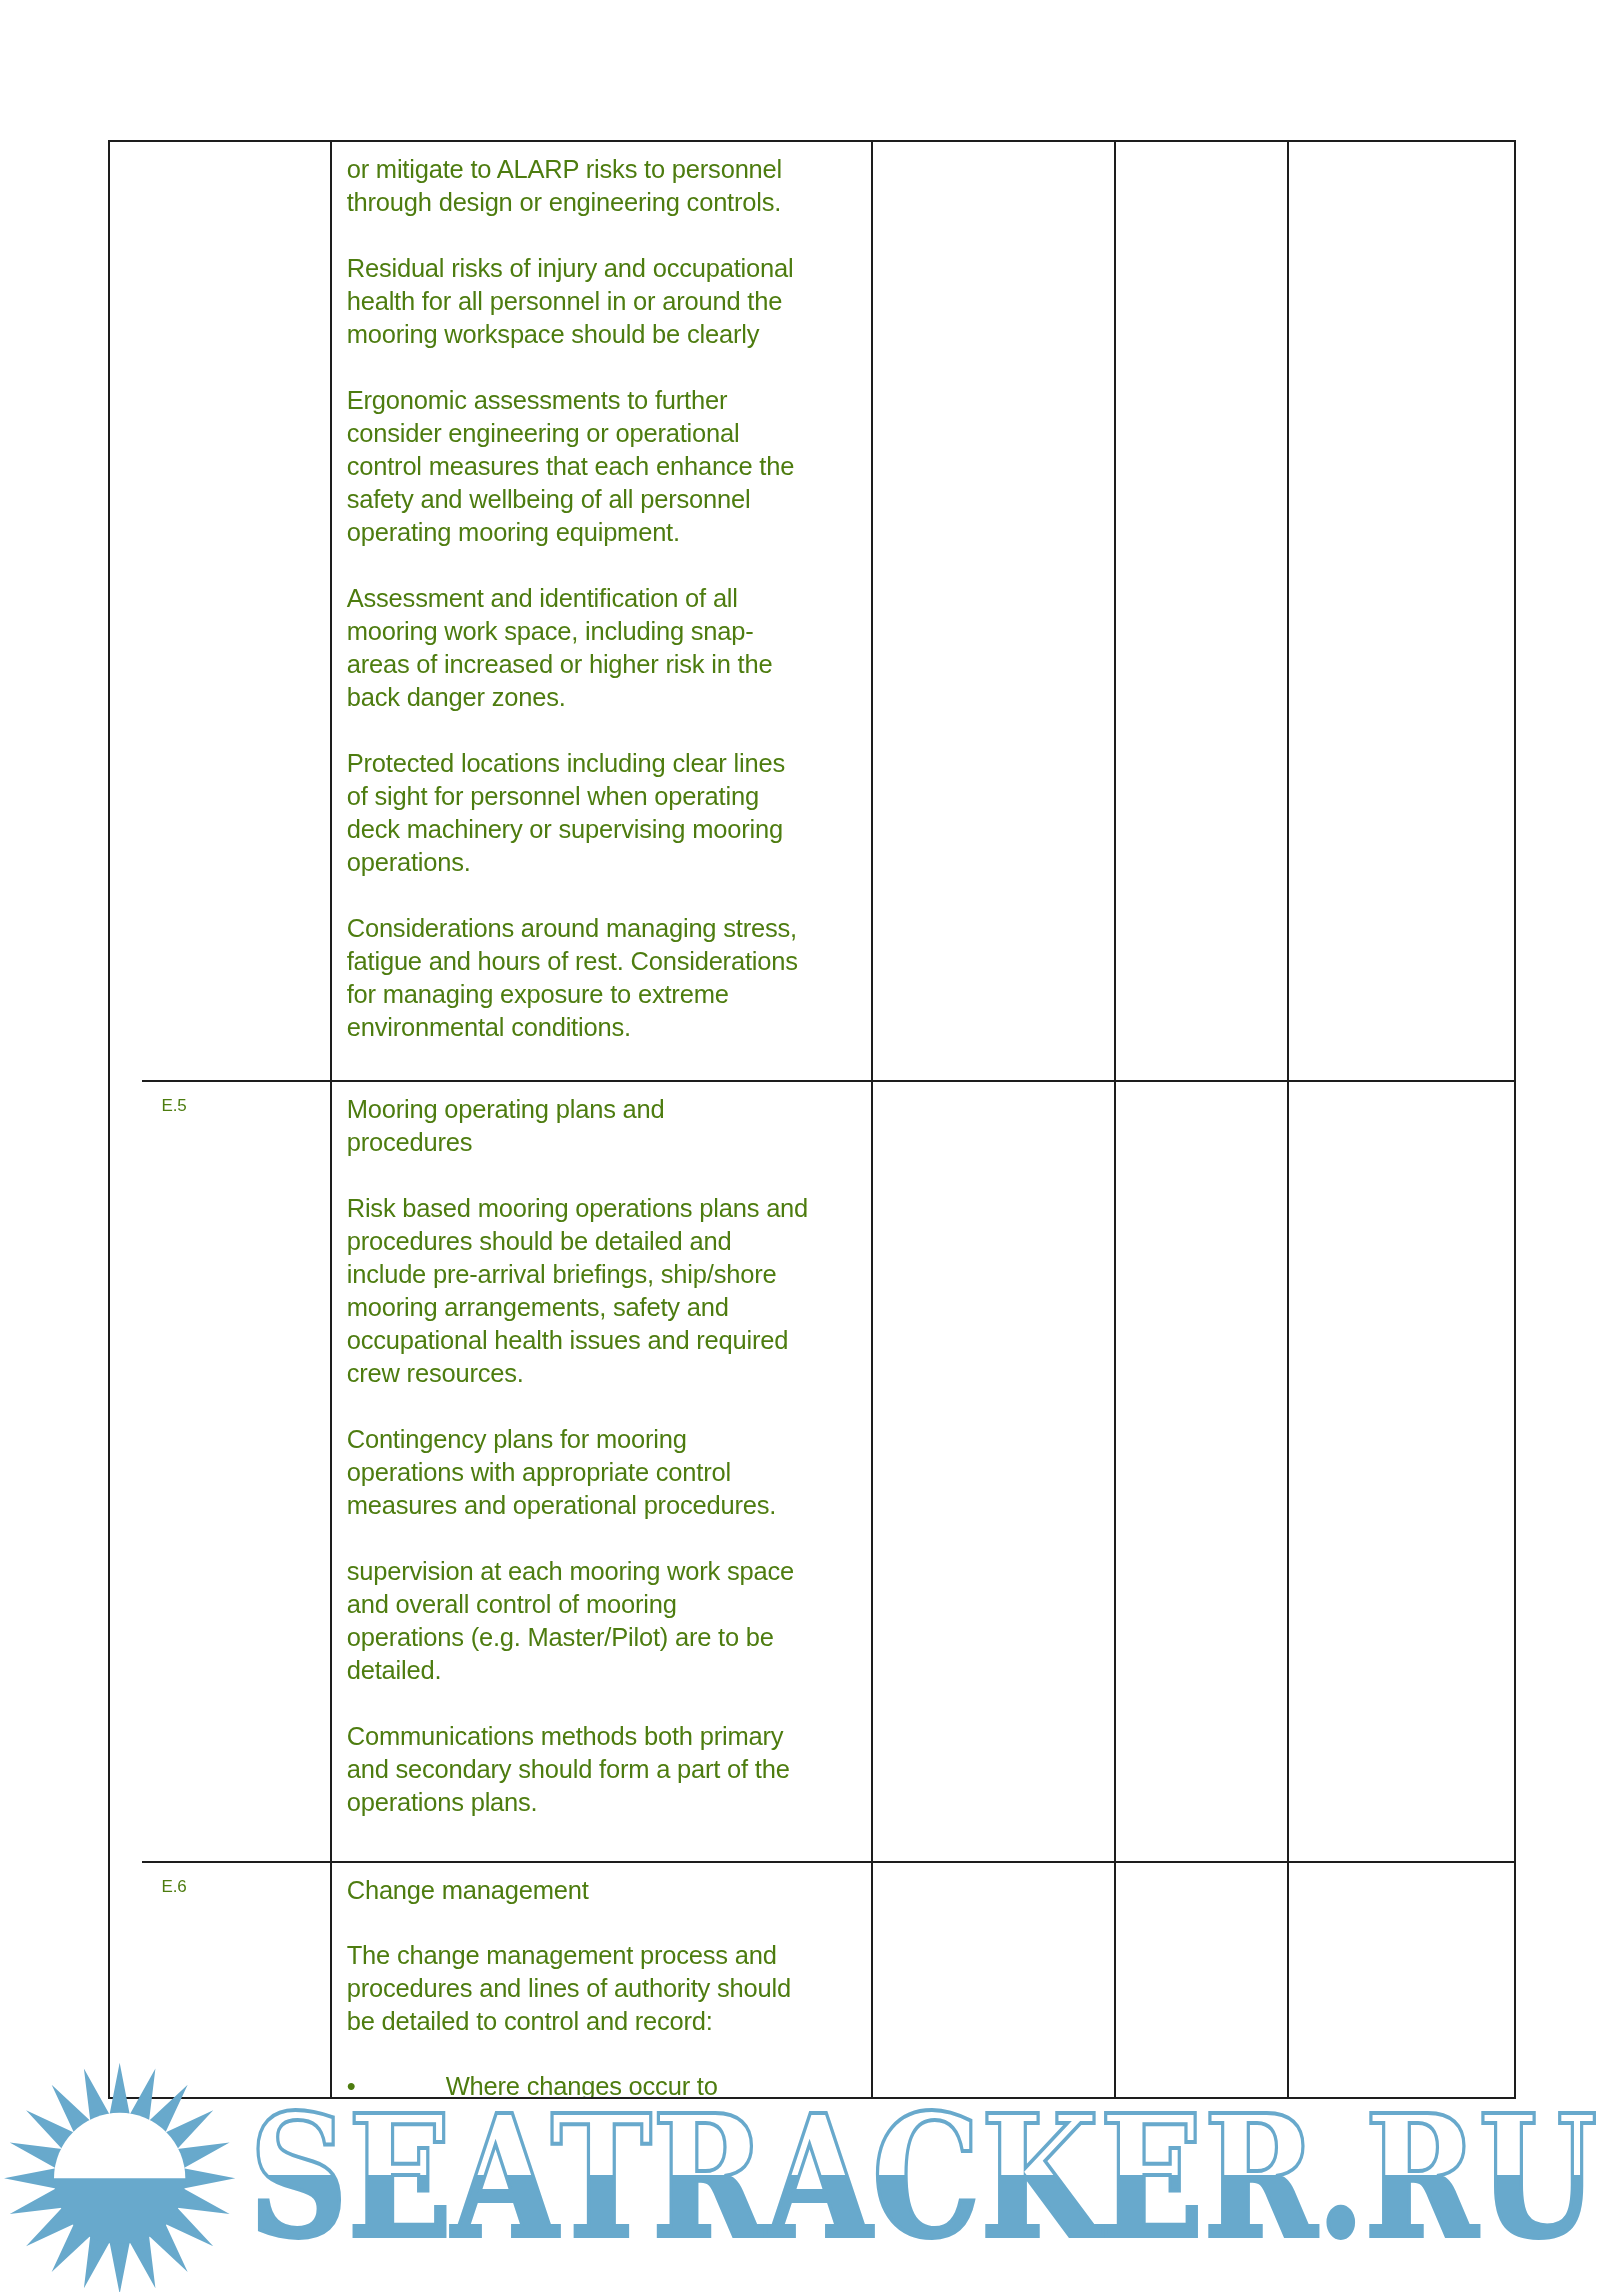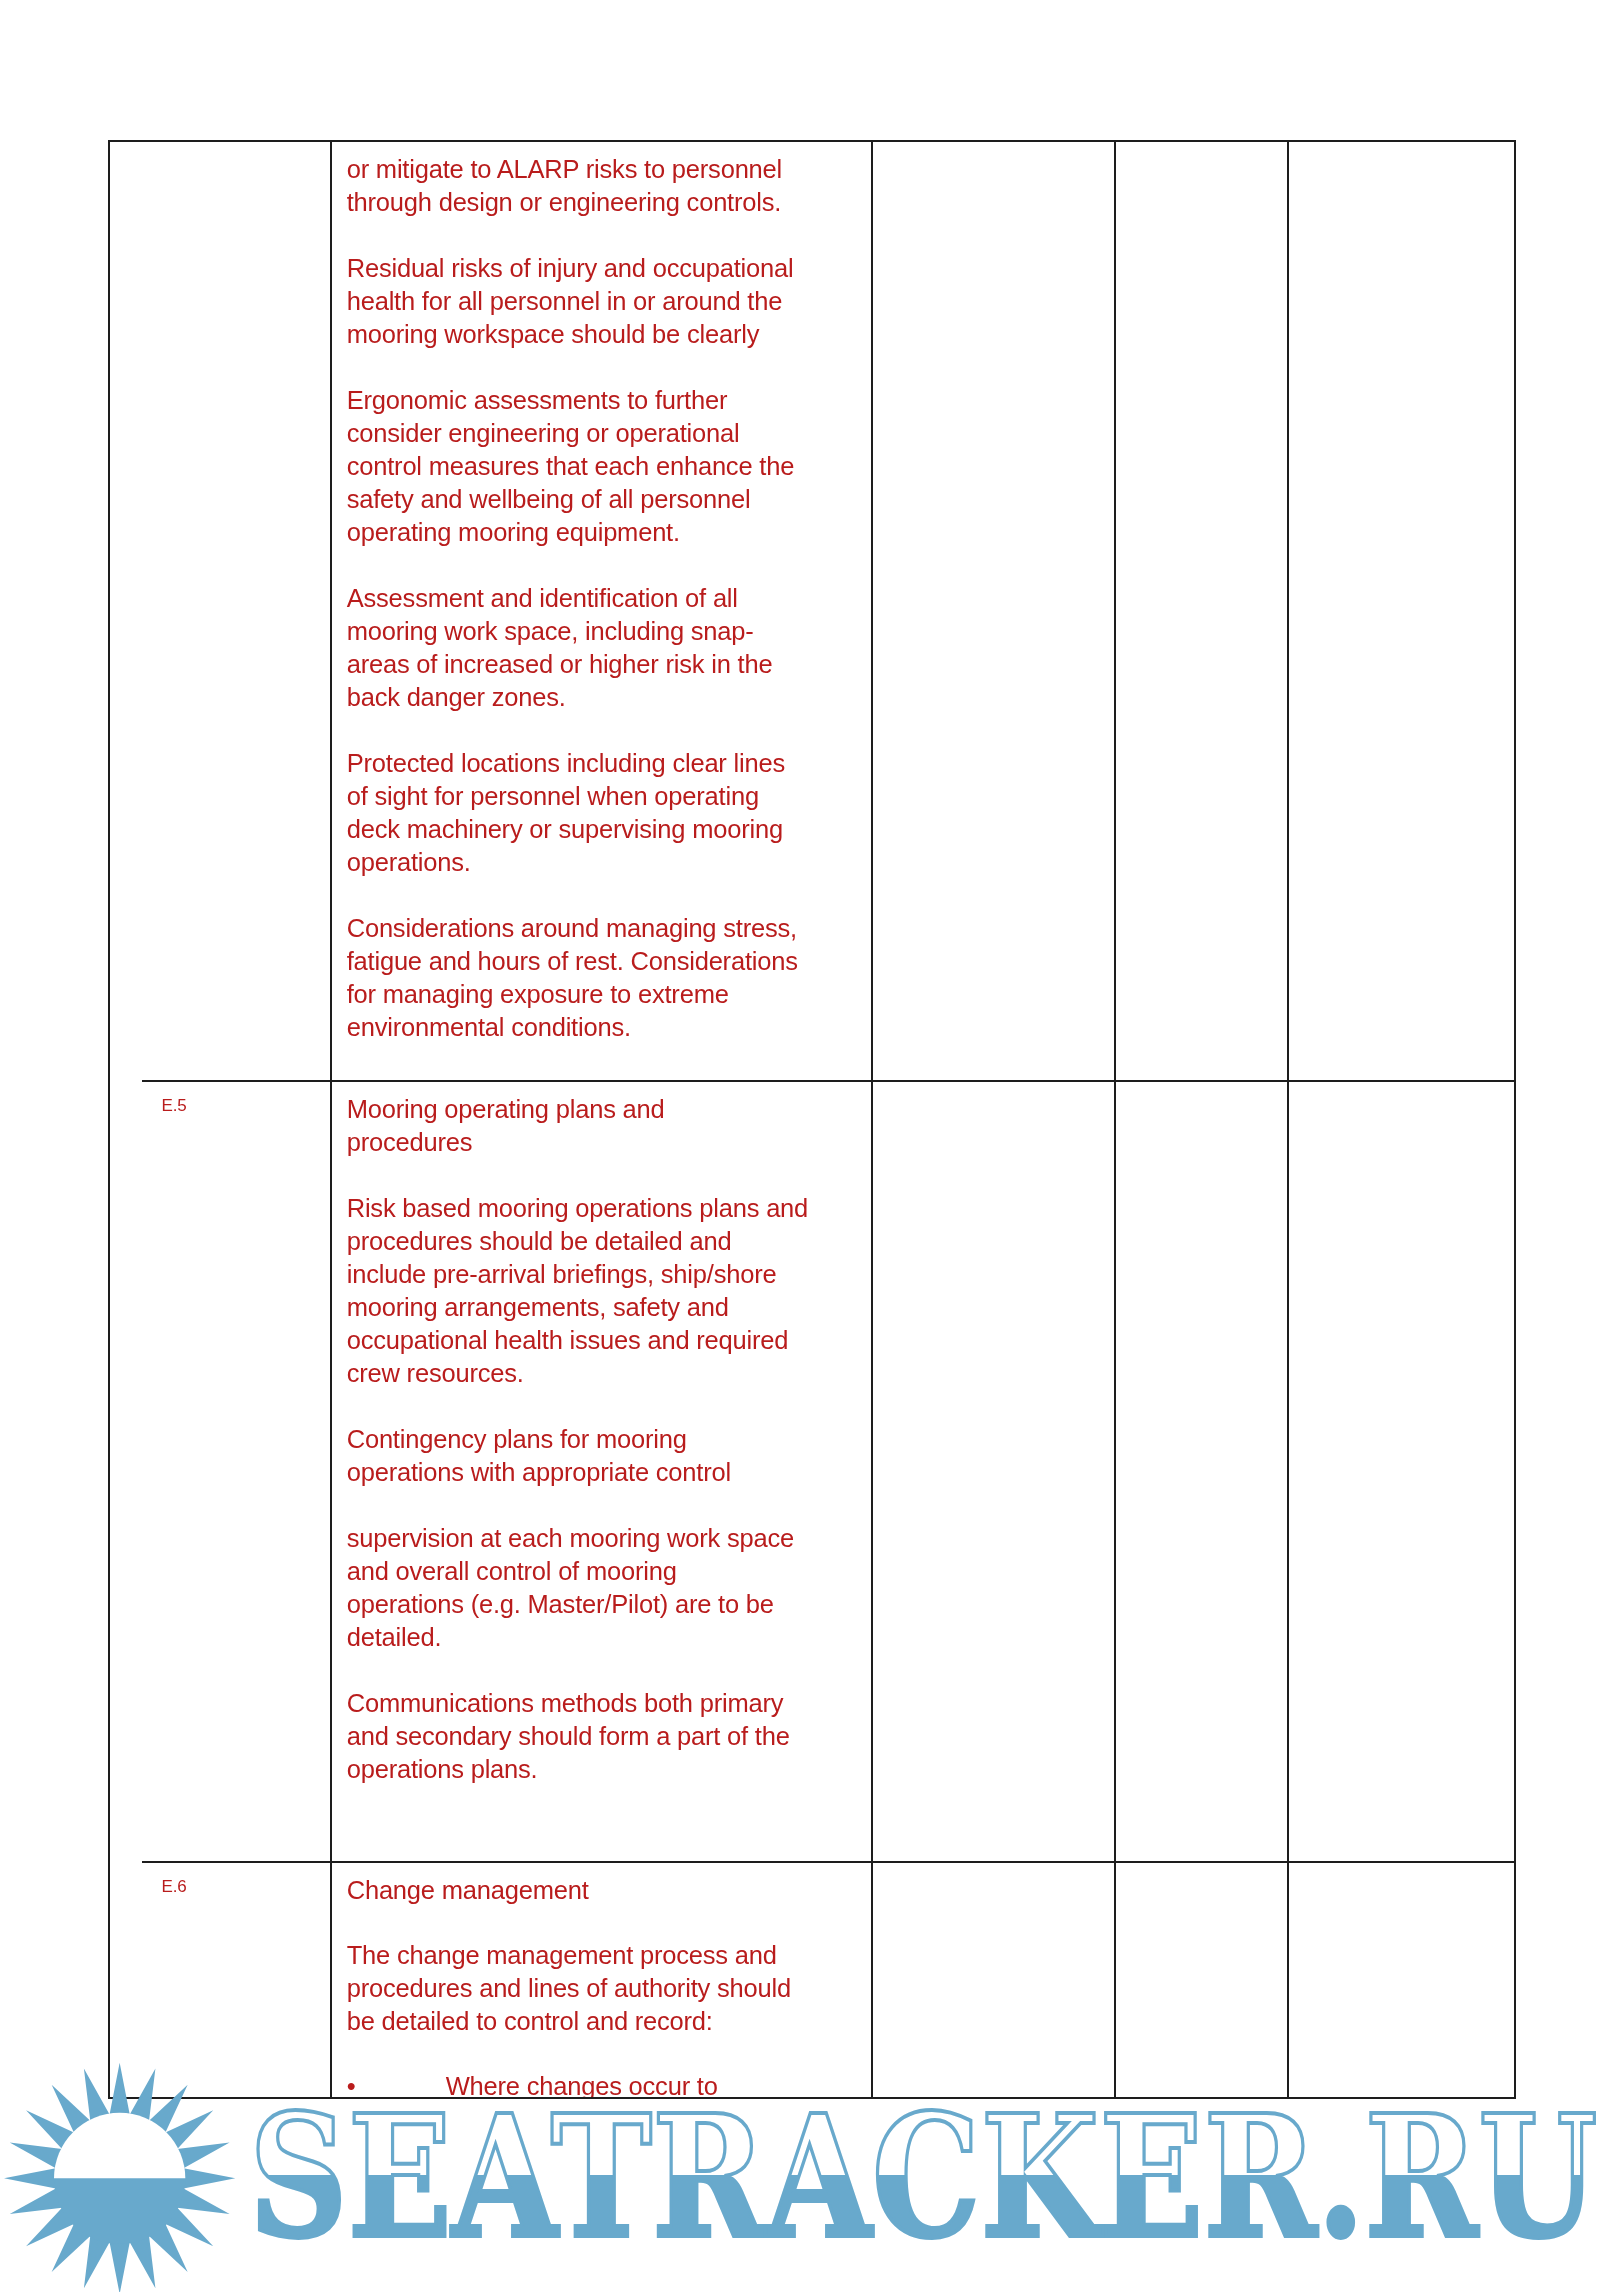--- a/index.html
+++ b/index.html
@@ -2,21 +2,21 @@
 <html><head>
 <meta charset="utf-8">
 <style>
   html,body{margin:0;padding:0;background:#e8e8e8;}
   .page{
     position:relative;
     width:1621px;height:2293px;
     background:#ffffff;
     overflow:hidden;
     font-family:"Liberation Sans",sans-serif;
-    color:#b91c1c;
+    color:#4d7c0f;
   }
   .doc-table{
     position:absolute;left:108px;top:140px;
     width:1408px;height:1959px;
     box-sizing:border-box;
     border:2.9px solid #1d1d1d;
     display:grid;
     grid-template-columns:222px 541px 243px 173px 1fr;
     grid-template-rows:940px 781px 1fr;
   }
@@ -109,20 +109,21 @@
           <div class="line">Risk based mooring operations plans and</div>
           <div class="line">procedures should be detailed and</div>
           <div class="line">include pre-arrival briefings, ship/shore</div>
           <div class="line">mooring arrangements, safety and</div>
           <div class="line">occupational health issues and required</div>
           <div class="line">crew resources.</div>
         </div>
         <div class="para">
           <div class="line">Contingency plans for mooring</div>
           <div class="line">operations with appropriate control</div>
+          <div class="line">measures and operational procedures.</div>
         </div>
         <div class="para">
           <div class="line">supervision at each mooring work space</div>
           <div class="line">and overall control of mooring</div>
           <div class="line">operations (e.g. Master/Pilot) are to be</div>
           <div class="line">detailed.</div>
         </div>
         <div class="para">
           <div class="line">Communications methods both primary</div>
           <div class="line">and secondary should form a part of the</div>

